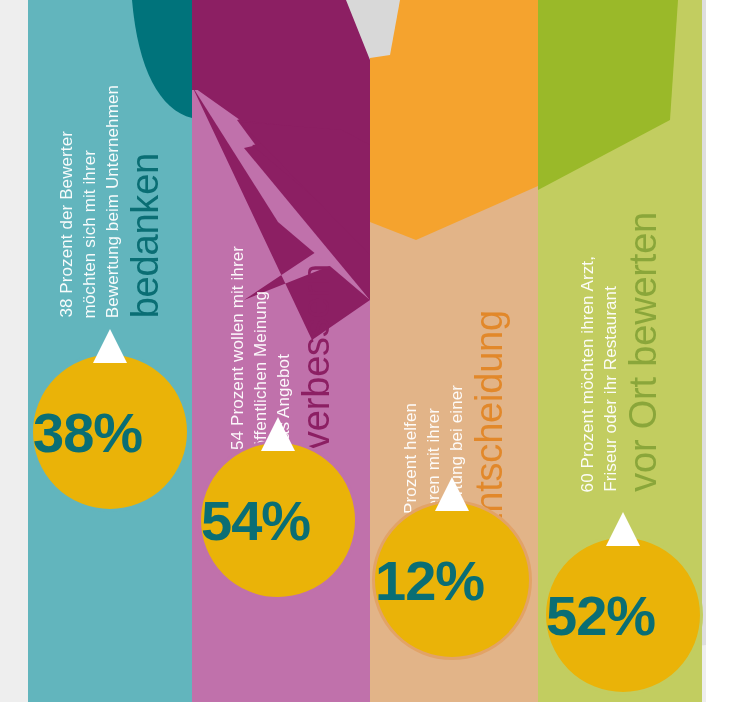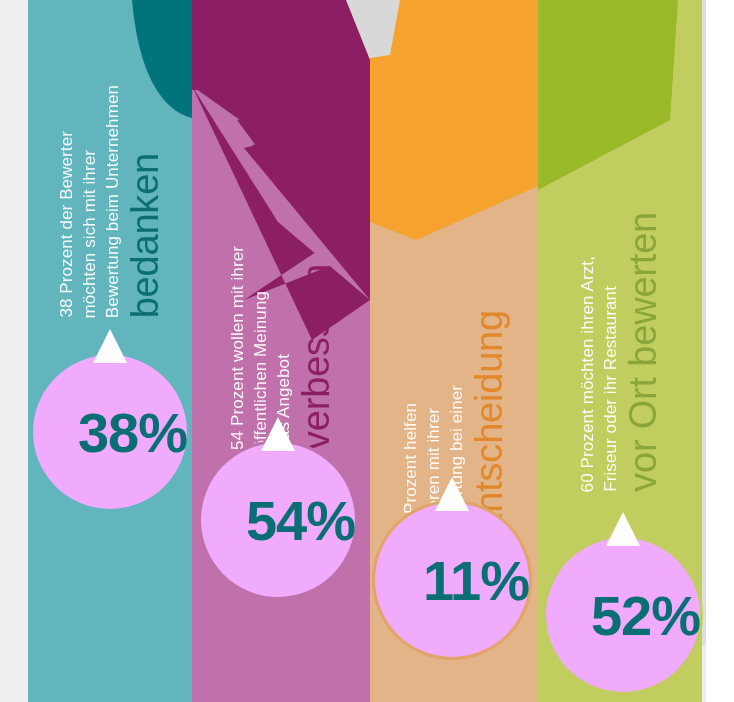--- a/index.html
+++ b/index.html
@@ -63,24 +63,24 @@
   }
   .big-line {
     font-size: 38px;
     letter-spacing: -0.2px;
     padding: 0 1px;
   }
   
   .badge {
     position: absolute;
     border-radius: 50%;
-    background: #f0abfc;
+    background: #eab308;
     display: flex;
     align-items: center;
-    justify-content: flex-end;
+    justify-content: flex-start;
     box-sizing: border-box;
   }
   .badge-value {
     font-family: "Liberation Sans", sans-serif;
     font-weight: bold;
     color: #0a6e74;
     font-size: 56px;
     letter-spacing: -1px;
     line-height: 1;
     position: relative;
@@ -170,21 +170,21 @@
     <span class="badge-value">38%</span>
   </div>
 
   <div class="badge" style="left:198px; top:440px; width:160px; height:160px; border:3px solid #c071ab;">
     <div class="spike" style="top:-26px; border-left:17px solid transparent; border-right:17px solid transparent; border-bottom:34px solid #ffffff;"></div>
     <span class="badge-value">54%</span>
   </div>
 
   <div class="badge" style="left:372px; top:500px; width:160px; height:160px; border:3px solid #e2a367;">
     <div class="spike" style="top:-26px; border-left:17px solid transparent; border-right:17px solid transparent; border-bottom:34px solid #ffffff;"></div>
-    <span class="badge-value">11%</span>
+    <span class="badge-value">12%</span>
   </div>
 
   <div class="badge" style="left:543px; top:535px; width:160px; height:160px; border:3px solid #c2cd60;">
     <div class="spike" style="top:-26px; border-left:17px solid transparent; border-right:17px solid transparent; border-bottom:34px solid #ffffff;"></div>
     <span class="badge-value">52%</span>
   </div>
 
 </div>
 
 </body></html>

